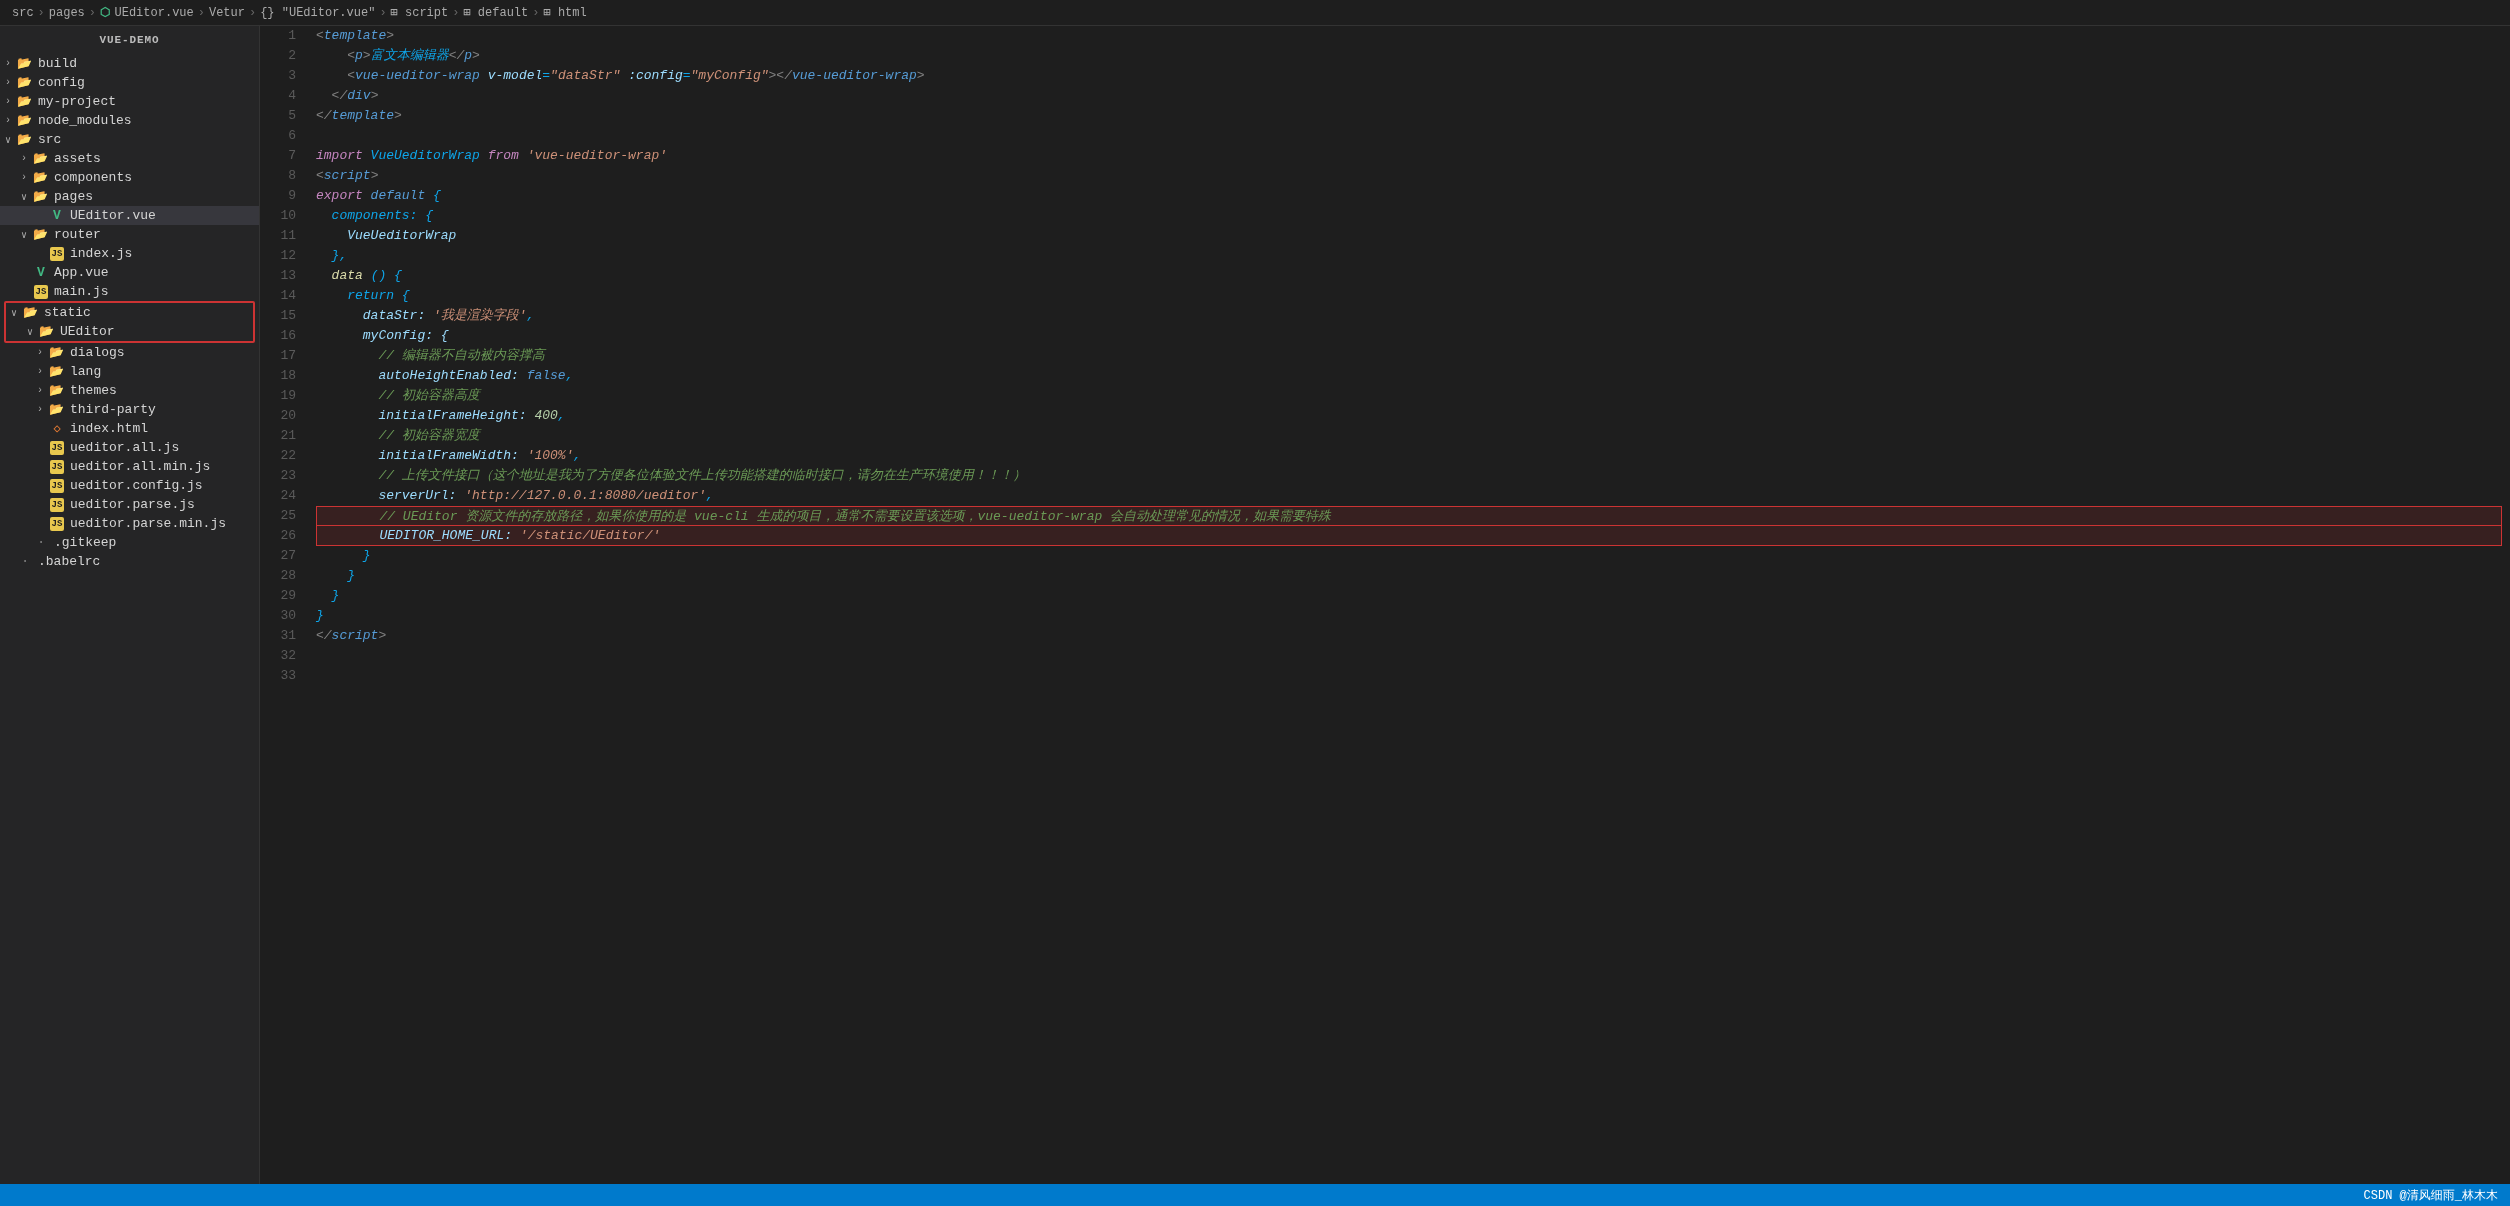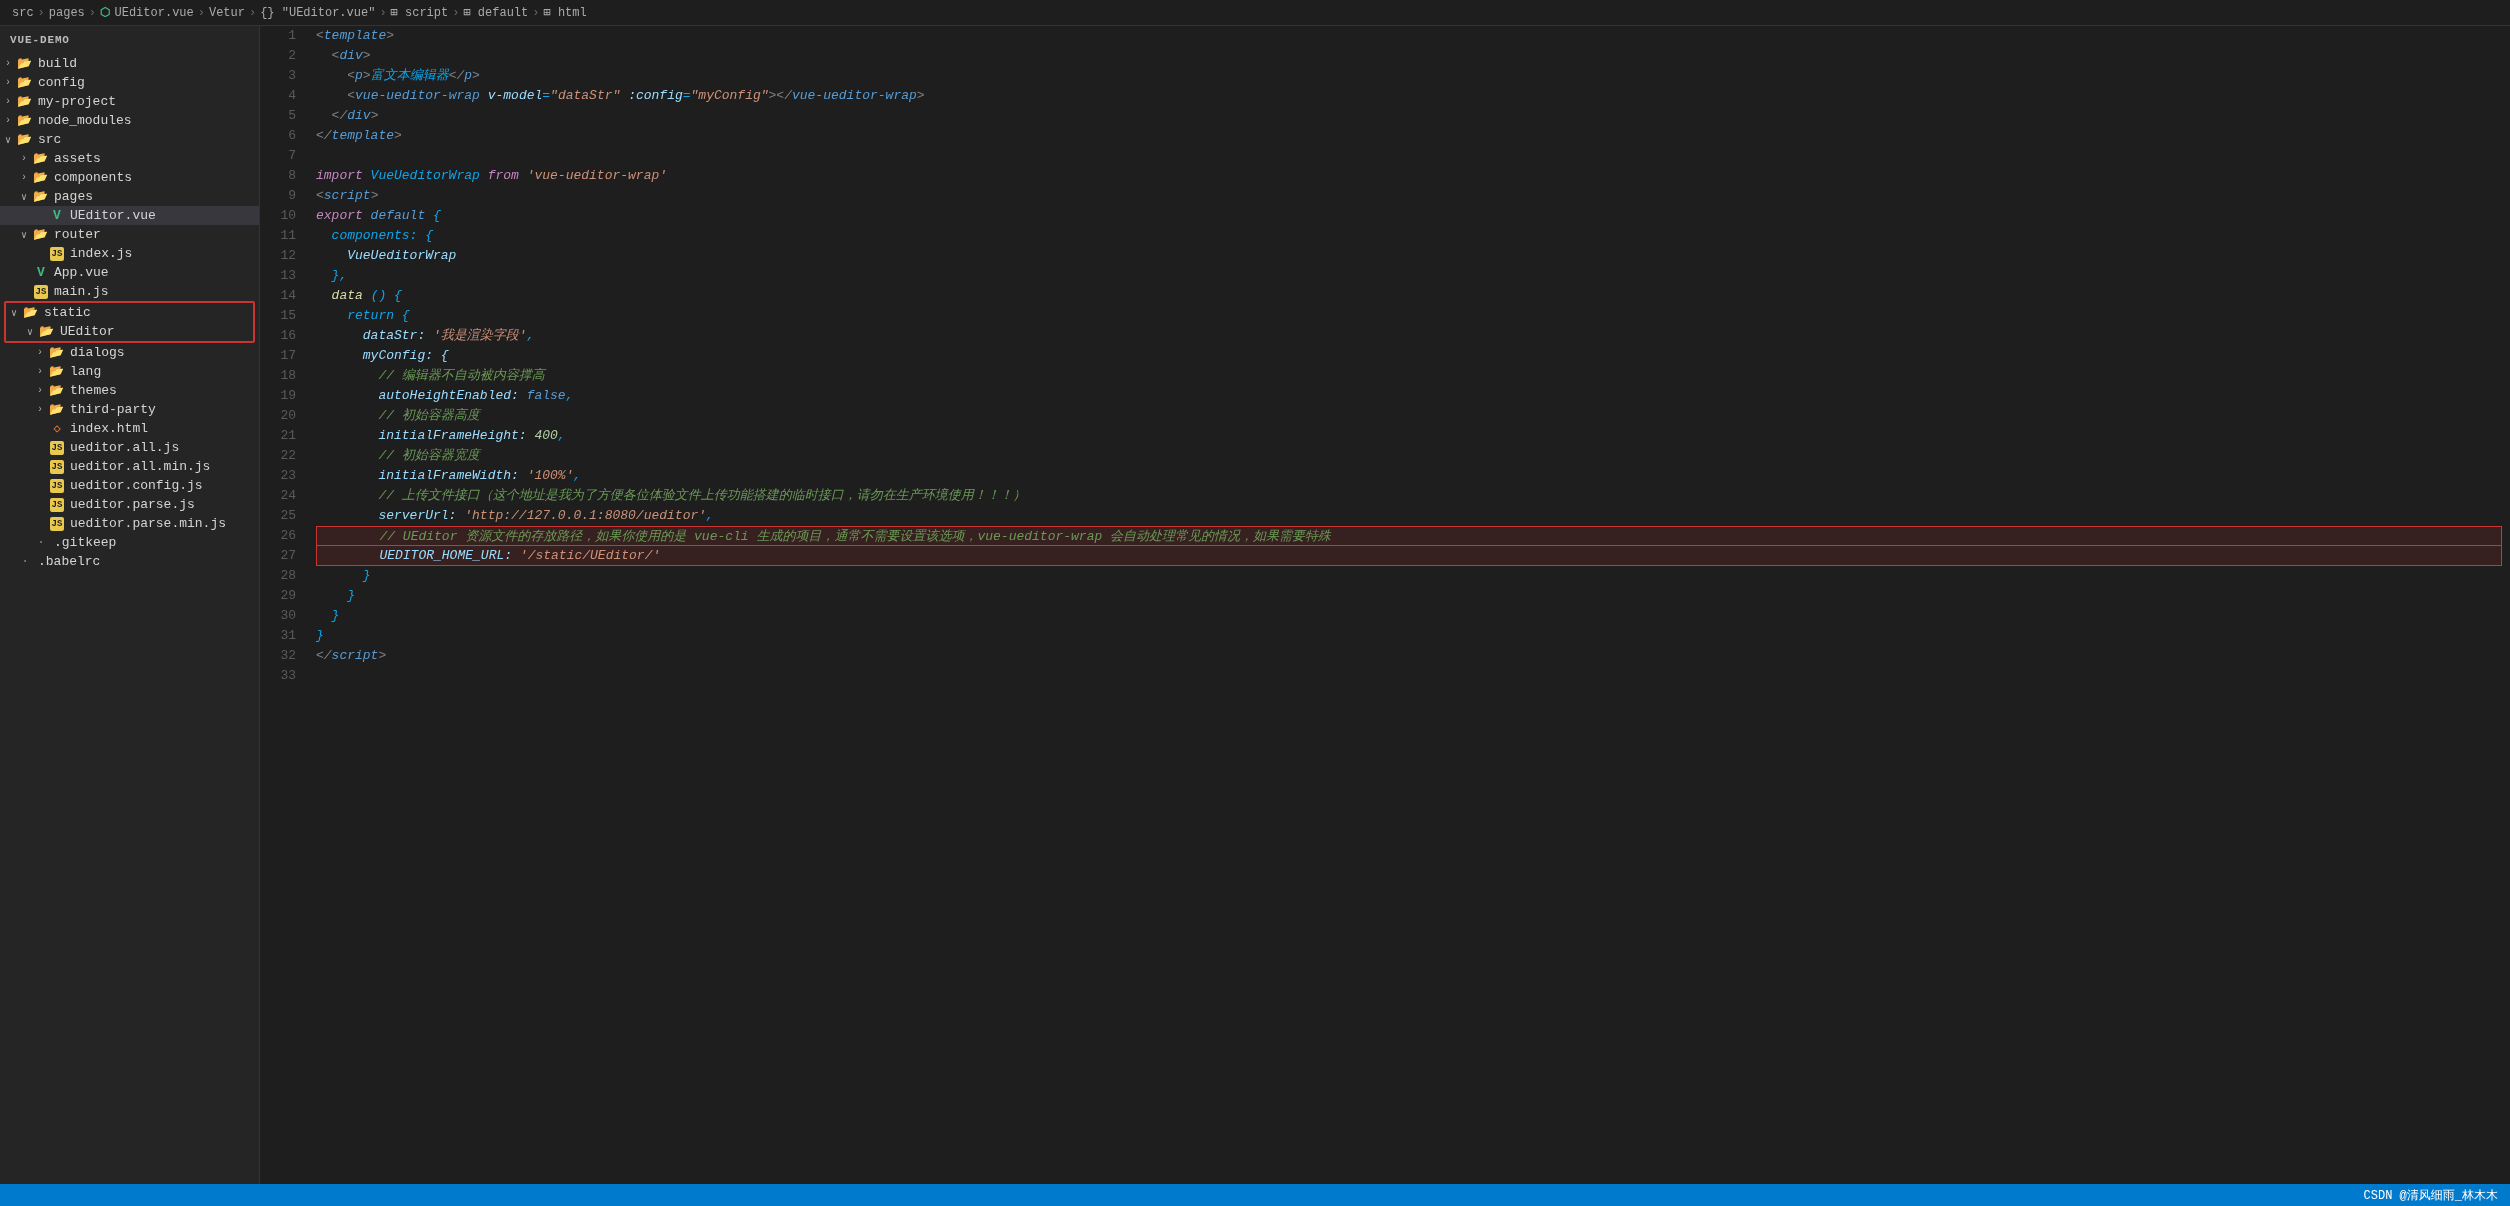--- a/index.html
+++ b/index.html
@@ -49,20 +49,21 @@
     .sidebar::-webkit-scrollbar { width: 6px; }
     .sidebar::-webkit-scrollbar-thumb { background: #555; }
 
     .sidebar-header {
       padding: 8px 10px;
       font-size: 11px;
       font-weight: bold;
       color: #bbb;
       letter-spacing: 0.08em;
       text-transform: uppercase;
+      text-align: center;
     }
 
     .tree-item {
       display: flex;
       align-items: center;
       padding: 2px 0;
       cursor: pointer;
       white-space: nowrap;
       overflow: hidden;
       text-overflow: ellipsis;
@@ -407,21 +408,20 @@
           <div class="line-num">27</div>
           <div class="line-num">28</div>
           <div class="line-num">29</div>
           <div class="line-num">30</div>
           <div class="line-num">31</div>
           <div class="line-num">32</div>
           <div class="line-num">33</div>
         </div>
       <div class="code-lines" id="code-lines-container">
           <div class="code-line"><span class="c-tag">&lt;</span><span class="c-tagname">template</span><span class="c-tag">&gt;</span></div>
-          <div class="code-line"><span class="c-plain">  </span><span class="c-tag">&lt;</span><span class="c-tagname">div</span><span class="c-tag">&gt;</span></div>
           <div class="code-line"><span class="c-plain">    </span><span class="c-tag">&lt;</span><span class="c-tagname">p</span><span class="c-tag">&gt;</span><span class="c-plain">富文本编辑器</span><span class="c-tag">&lt;/</span><span class="c-tagname">p</span><span class="c-tag">&gt;</span></div>
           <div class="code-line"><span class="c-plain">    </span><span class="c-tag">&lt;</span><span class="c-tagname">vue-ueditor-wrap</span><span class="c-plain"> </span><span class="c-attr">v-model</span><span class="c-plain">=</span><span class="c-string">"dataStr"</span><span class="c-plain"> </span><span class="c-attr">:config</span><span class="c-plain">=</span><span class="c-string">"myConfig"</span><span class="c-tag">&gt;&lt;/</span><span class="c-tagname">vue-ueditor-wrap</span><span class="c-tag">&gt;</span></div>
           <div class="code-line"><span class="c-plain">  </span><span class="c-tag">&lt;/</span><span class="c-tagname">div</span><span class="c-tag">&gt;</span></div>
           <div class="code-line"><span class="c-tag">&lt;/</span><span class="c-tagname">template</span><span class="c-tag">&gt;</span></div>
           <div class="code-line"><span class="c-plain"></span></div>
           <div class="code-line"><span class="c-import">import </span><span class="c-plain">VueUeditorWrap </span><span class="c-from">from </span><span class="c-module">'vue-ueditor-wrap'</span></div>
           <div class="code-line"><span class="c-tag">&lt;</span><span class="c-tagname">script</span><span class="c-tag">&gt;</span></div>
           <div class="code-line"><span class="c-keyword">export </span><span class="c-keyword2">default </span><span class="c-plain">{</span></div>
           <div class="code-line"><span class="c-plain">  components: {</span></div>
           <div class="code-line"><span class="c-prop">    VueUeditorWrap</span></div>

